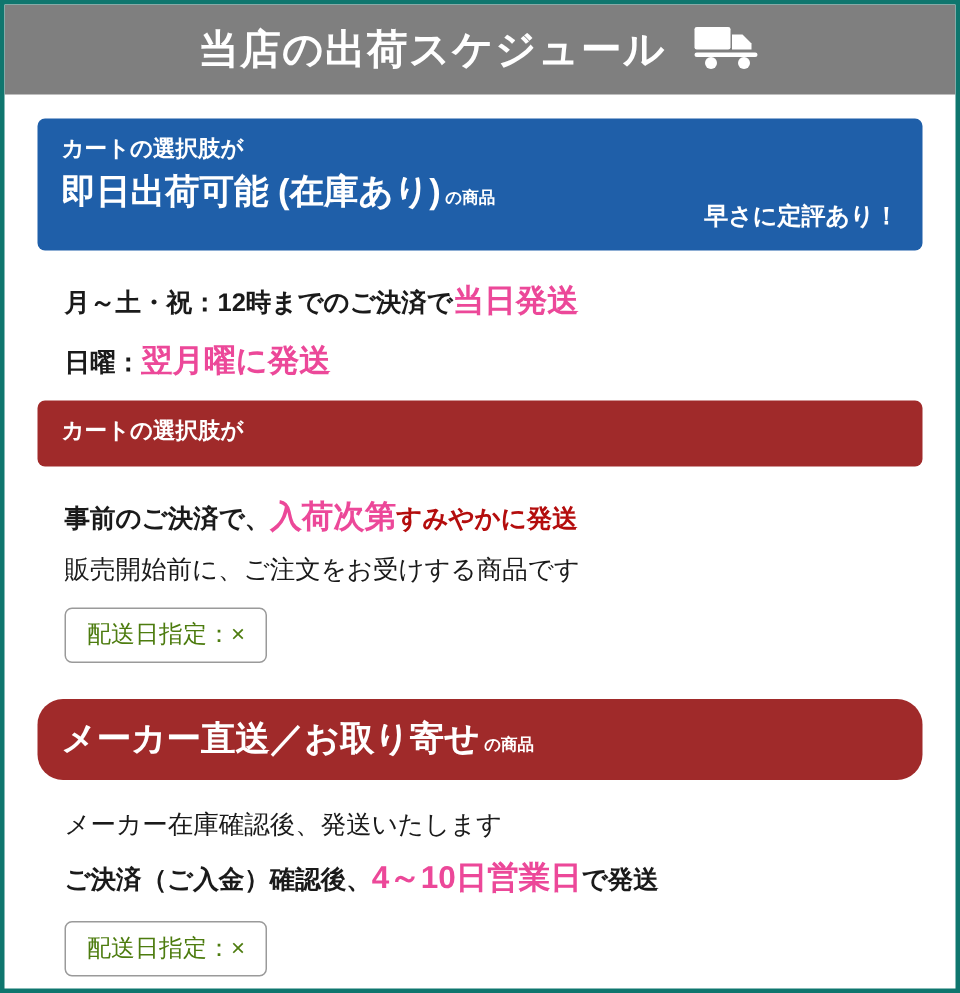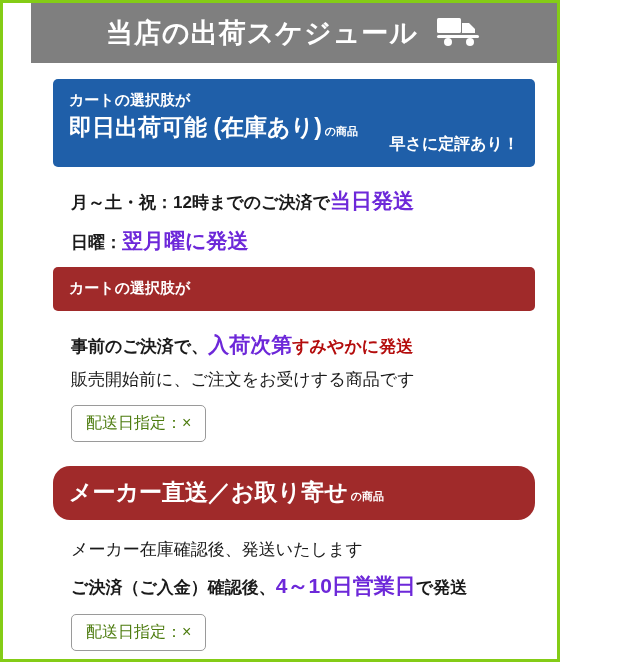--- a/index.html
+++ b/index.html
@@ -7,28 +7,27 @@
     padding: 0;
   }
   body {
     width: 640px;
     height: 662px;
     background: #ffffff;
     font-family: "Liberation Sans", sans-serif;
     -webkit-font-smoothing: antialiased;
   }
   .page {
-    width: 560px;
+    width: 640px;
     height: 662px;
     box-sizing: border-box;
-    border: 3px solid #84cc16;
+    border: 3px solid #0f766e;
     background: #ffffff;
     position: relative;
     overflow: hidden;
-    padding-left: 28px;
   }
   
   .header {
     background: #7f7f7f;
     height: 60px;
     display: flex;
     align-items: center;
     justify-content: center;
     gap: 18px;
   }
@@ -90,21 +89,21 @@
   }
   .detail-line {
     font-size: 17px;
     color: #1a1a1a;
     font-weight: bold;
     line-height: 1.9;
     white-space: nowrap;
   }
   .detail-line.normal { font-weight: normal; }
   .em-red {
-    color: #6d28d9;
+    color: #ec4899;
     font-weight: bold;
     font-size: 21px;
     margin-top: 43px;
   }
   .em-red-sm {
     color: #b40d0d;
     font-weight: bold;
     font-size: 17px;
   }
   .pill {

